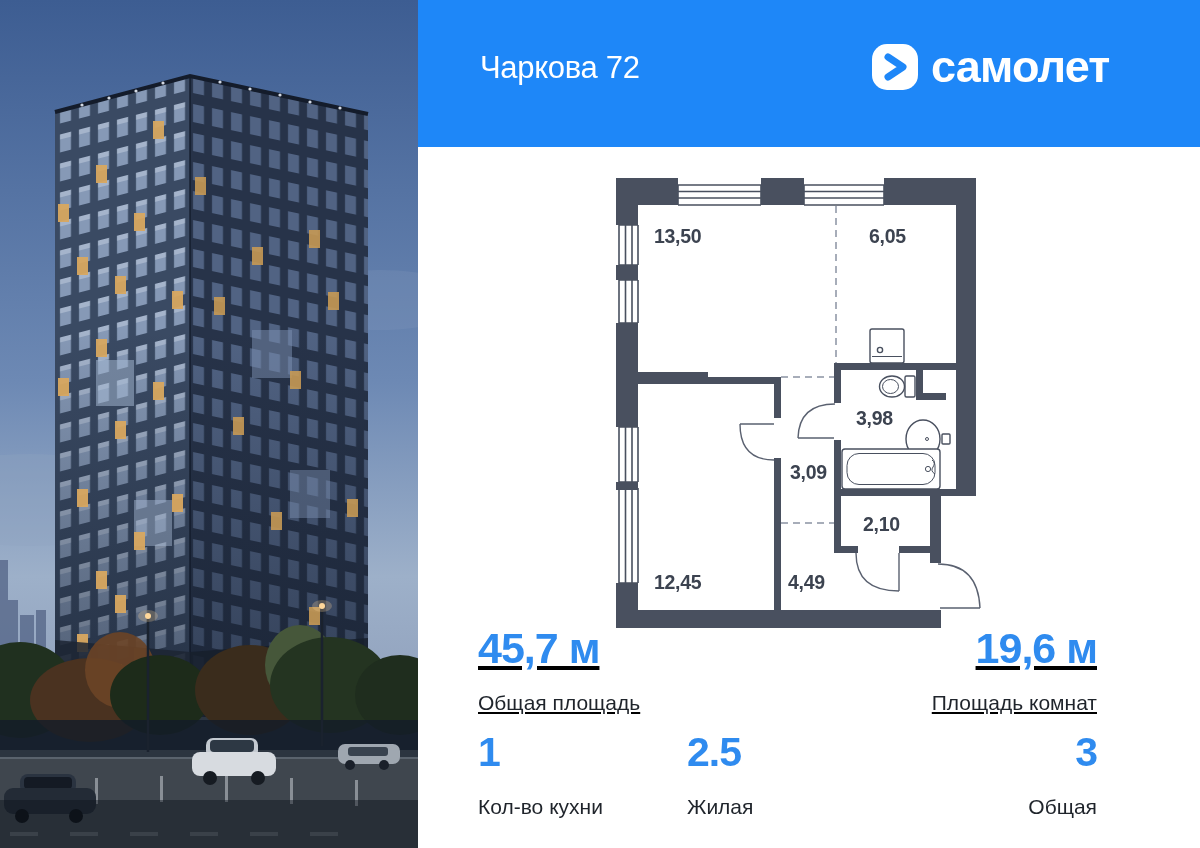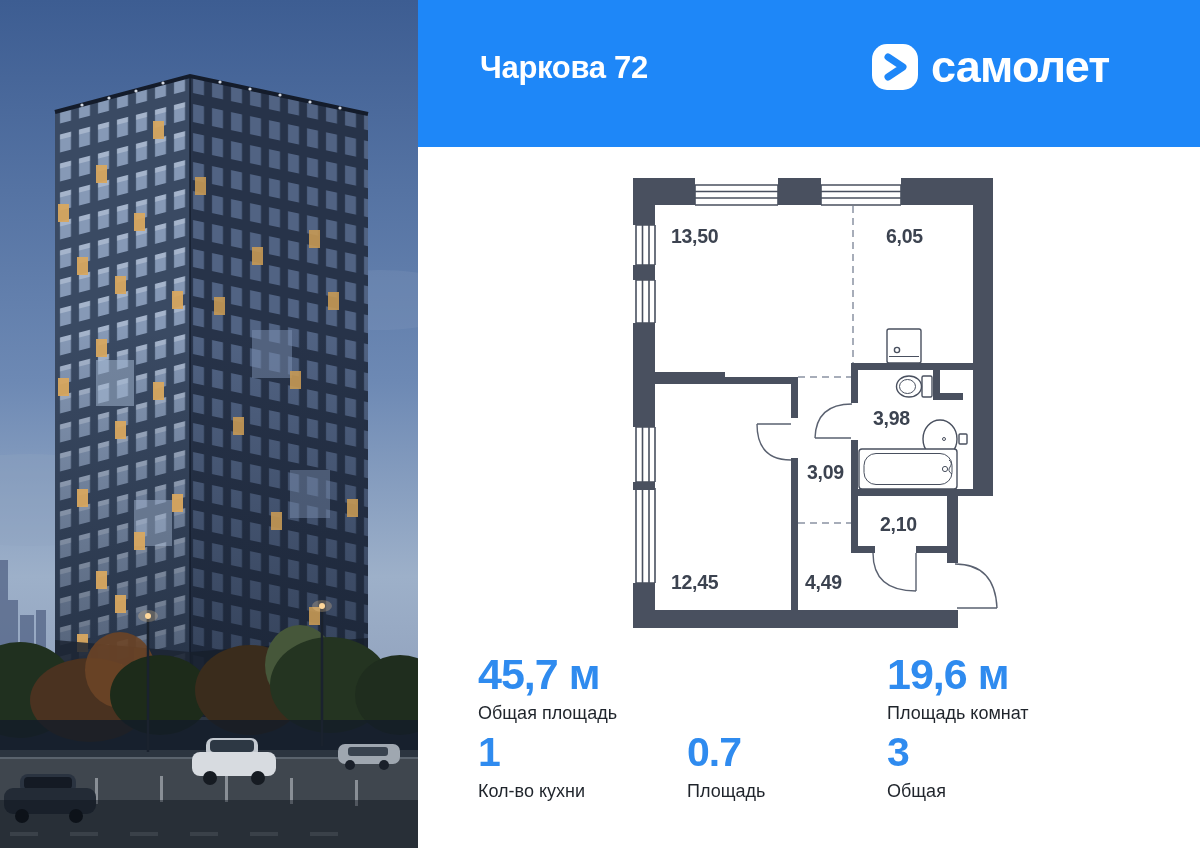--- a/index.html
+++ b/index.html
@@ -1,33 +1,33 @@
 <!DOCTYPE html>
 <html><head>
 <meta charset="utf-8">
 <style>
   html,body{margin:0;padding:0;background:#ffffff;}
   .card{position:relative;width:1200px;height:848px;overflow:hidden;background:#fff;
         font-family:"Liberation Sans","DejaVu Sans",sans-serif;}
   .photo{position:absolute;left:0;top:0;width:418px;height:848px;}
   .panel{position:absolute;left:418px;top:0;width:782px;height:848px;background:#fff;}
   .hdr{position:absolute;left:0;top:0;width:782px;height:147px;background:#1e87f8;}
-  .hdr-title{position:absolute;left:62px;top:50px;font-size:31px;font-weight:700;color:#fff;letter-spacing:-0.3px;}
+  .hdr-title{position:absolute;left:62px;top:50px;font-size:31px;font-weight:400;color:#fff;letter-spacing:-0.3px;}
   .logo{position:absolute;left:454px;top:44px;display:flex;}
   .logo-badge{width:46px;height:46px;background:#fff;border-radius:15px;display:flex;align-items:center;justify-content:center;}
   .logo-text{margin-left:13px;font-size:45px;font-weight:700;color:#fff;letter-spacing:-0.8px;line-height:46px;}
-  .plan{position:absolute;left:215px;top:178px;width:375px;height:450px;}
+  .plan{position:absolute;left:198px;top:178px;width:375px;height:450px;}
   .plan text{font-family:"Liberation Sans","DejaVu Sans",sans-serif;font-size:19.5px;font-weight:600;
              fill:#3c4350;letter-spacing:-0.3px;}
   .stat{position:absolute;width:210px;}
   .stat .num{color:#2f8bef;font-weight:700;font-size:43px;letter-spacing:-1px;line-height:44px;}
   .stat.r2 .num{font-size:41px;}
-  .stat .lbl{margin-top:8px;color:#1f242b;font-size:18px;line-height:18px;}
-  .c1{left:60px;} .c2{left:269px;} .c3{left:469px;}
-  .r1{top:652px;} .r2{top:730px;}
+  .stat .lbl{margin-top:24px;color:#1f242b;font-size:21px;line-height:18px;}
+  .c1{left:60px;} .c2{left:269px;} .c3{left:469px;text-align:right;}
+  .r1{top:626px;text-decoration:underline;} .r2{top:730px;}
 </style>
 </head>
 <body>
 
 <div class="card">
 
   <div class="photo">
     <svg width="418" height="848" viewBox="0 0 418 848">
       <defs>
         <linearGradient id="sky" x1="0" y1="0" x2="0" y2="1">
@@ -312,22 +312,22 @@
     </div>
     <div class="stat r1 c3">
       <div class="num">19,6 м</div>
       <div class="lbl">Площадь комнат</div>
     </div>
     <div class="stat r2 c1">
       <div class="num">1</div>
       <div class="lbl">Кол-во кухни</div>
     </div>
     <div class="stat r2 c2">
-      <div class="num">0.7</div>
-      <div class="lbl">Площадь</div>
+      <div class="num">2.5</div>
+      <div class="lbl">Жилая</div>
     </div>
     <div class="stat r2 c3">
       <div class="num">3</div>
       <div class="lbl">Общая</div>
     </div>
 
   </div>
 </div>
 
 </body></html>

